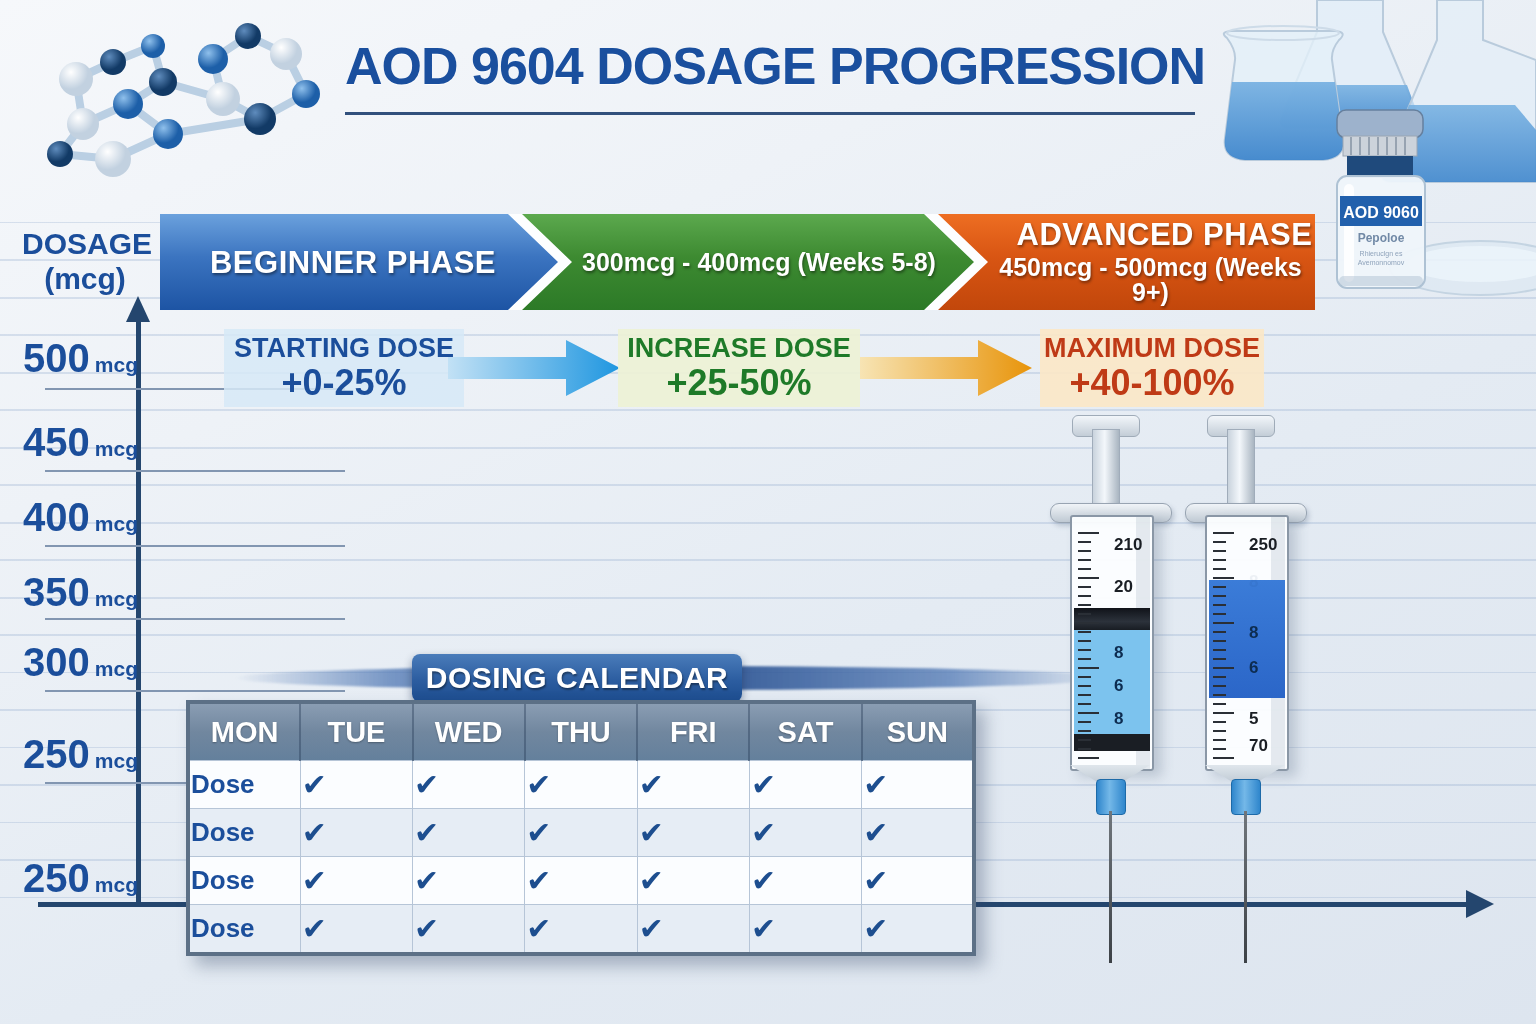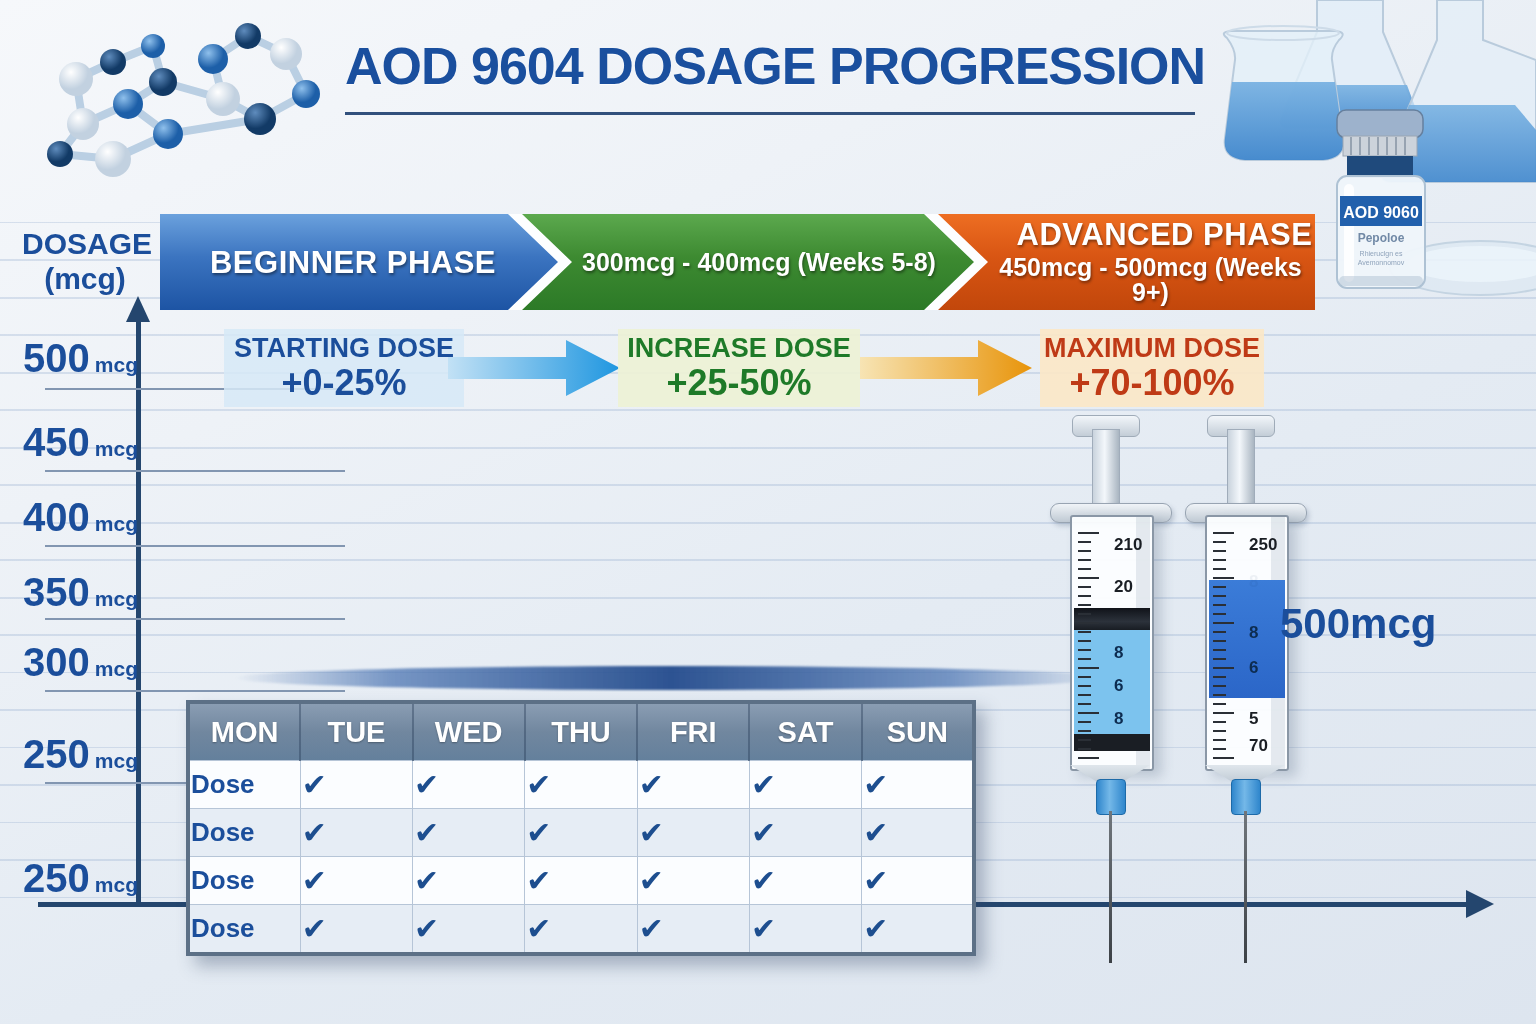--- a/index.html
+++ b/index.html
@@ -293,24 +293,25 @@
     <defs>
         <linearGradient id="arO" x1="0" y1="0" x2="1" y2="0">
       <stop offset="0%" stop-color="#f7e4b4"></stop>
           <stop offset="100%" stop-color="#e8940a"></stop>
         </linearGradient>
       </defs>
     <path d="M0,17 L118,17 L118,0 L172,28 L118,56 L118,39 L0,39 Z" fill="url(#arO)"></path>
   </svg>
   <div class="abs step-box step-red">
     <div class="sl">MAXIMUM DOSE</div>
-    <div class="sv">+70-100%</div>
+    <div class="sv">+40-100%</div>
   </div>
 
   <div class="abs swoosh"></div>
+  <div class="abs banner">DOSING CALENDAR</div>
 
   <table class="abs cal-table">
     <thead>
       <tr>
         <th>MON</th>
         <th>TUE</th>
         <th>WED</th>
         <th>THU</th>
         <th>FRI</th>
         <th>SAT</th>
@@ -393,15 +394,14 @@
       <span class="syr-label" style="top:42%;color:#0d2c50">8</span>
       <span class="syr-label" style="top:56%;color:#0d2c50">6</span>
       <span class="syr-label" style="top:76%">5</span>
       <span class="syr-label" style="top:87%">70</span>
     </div>
     <div class="abs syr-taper"></div>
     <div class="abs syr-hub"></div>
     <div class="abs syr-needle"></div>
   </div>
 
-  <div class="abs mcg-note">500mcg</div>
 
 </div>
 
 </body></html>

